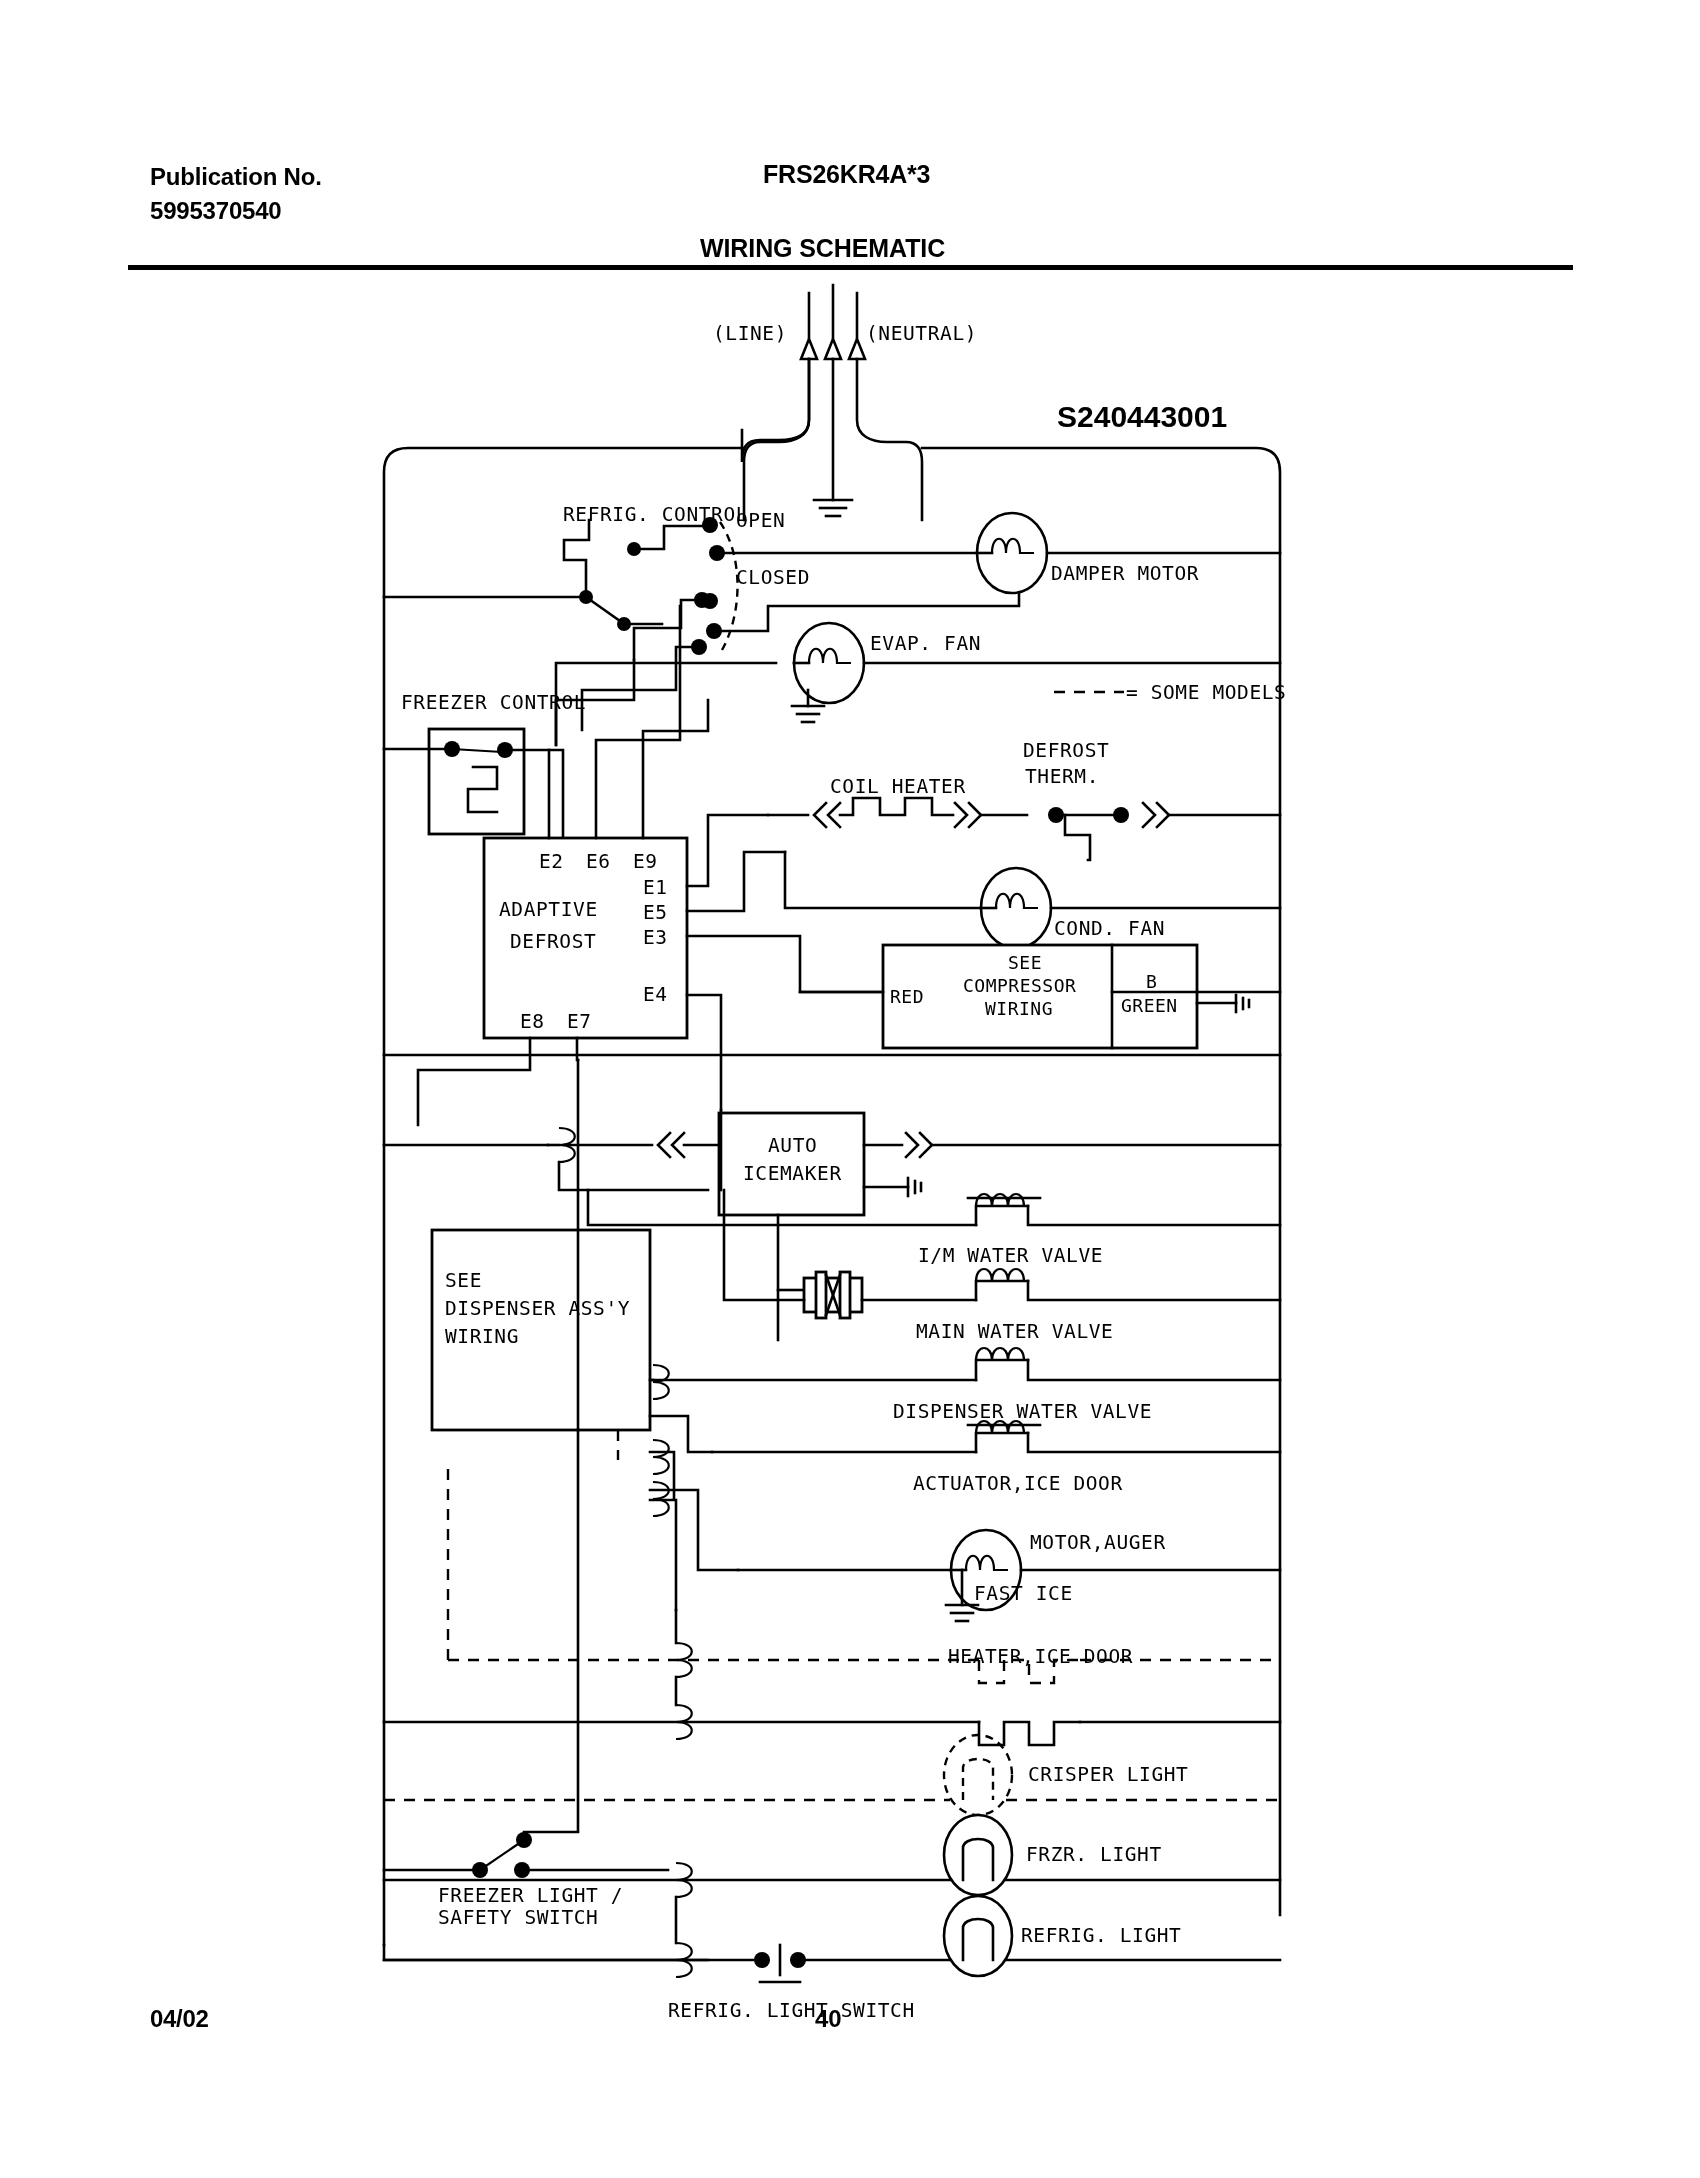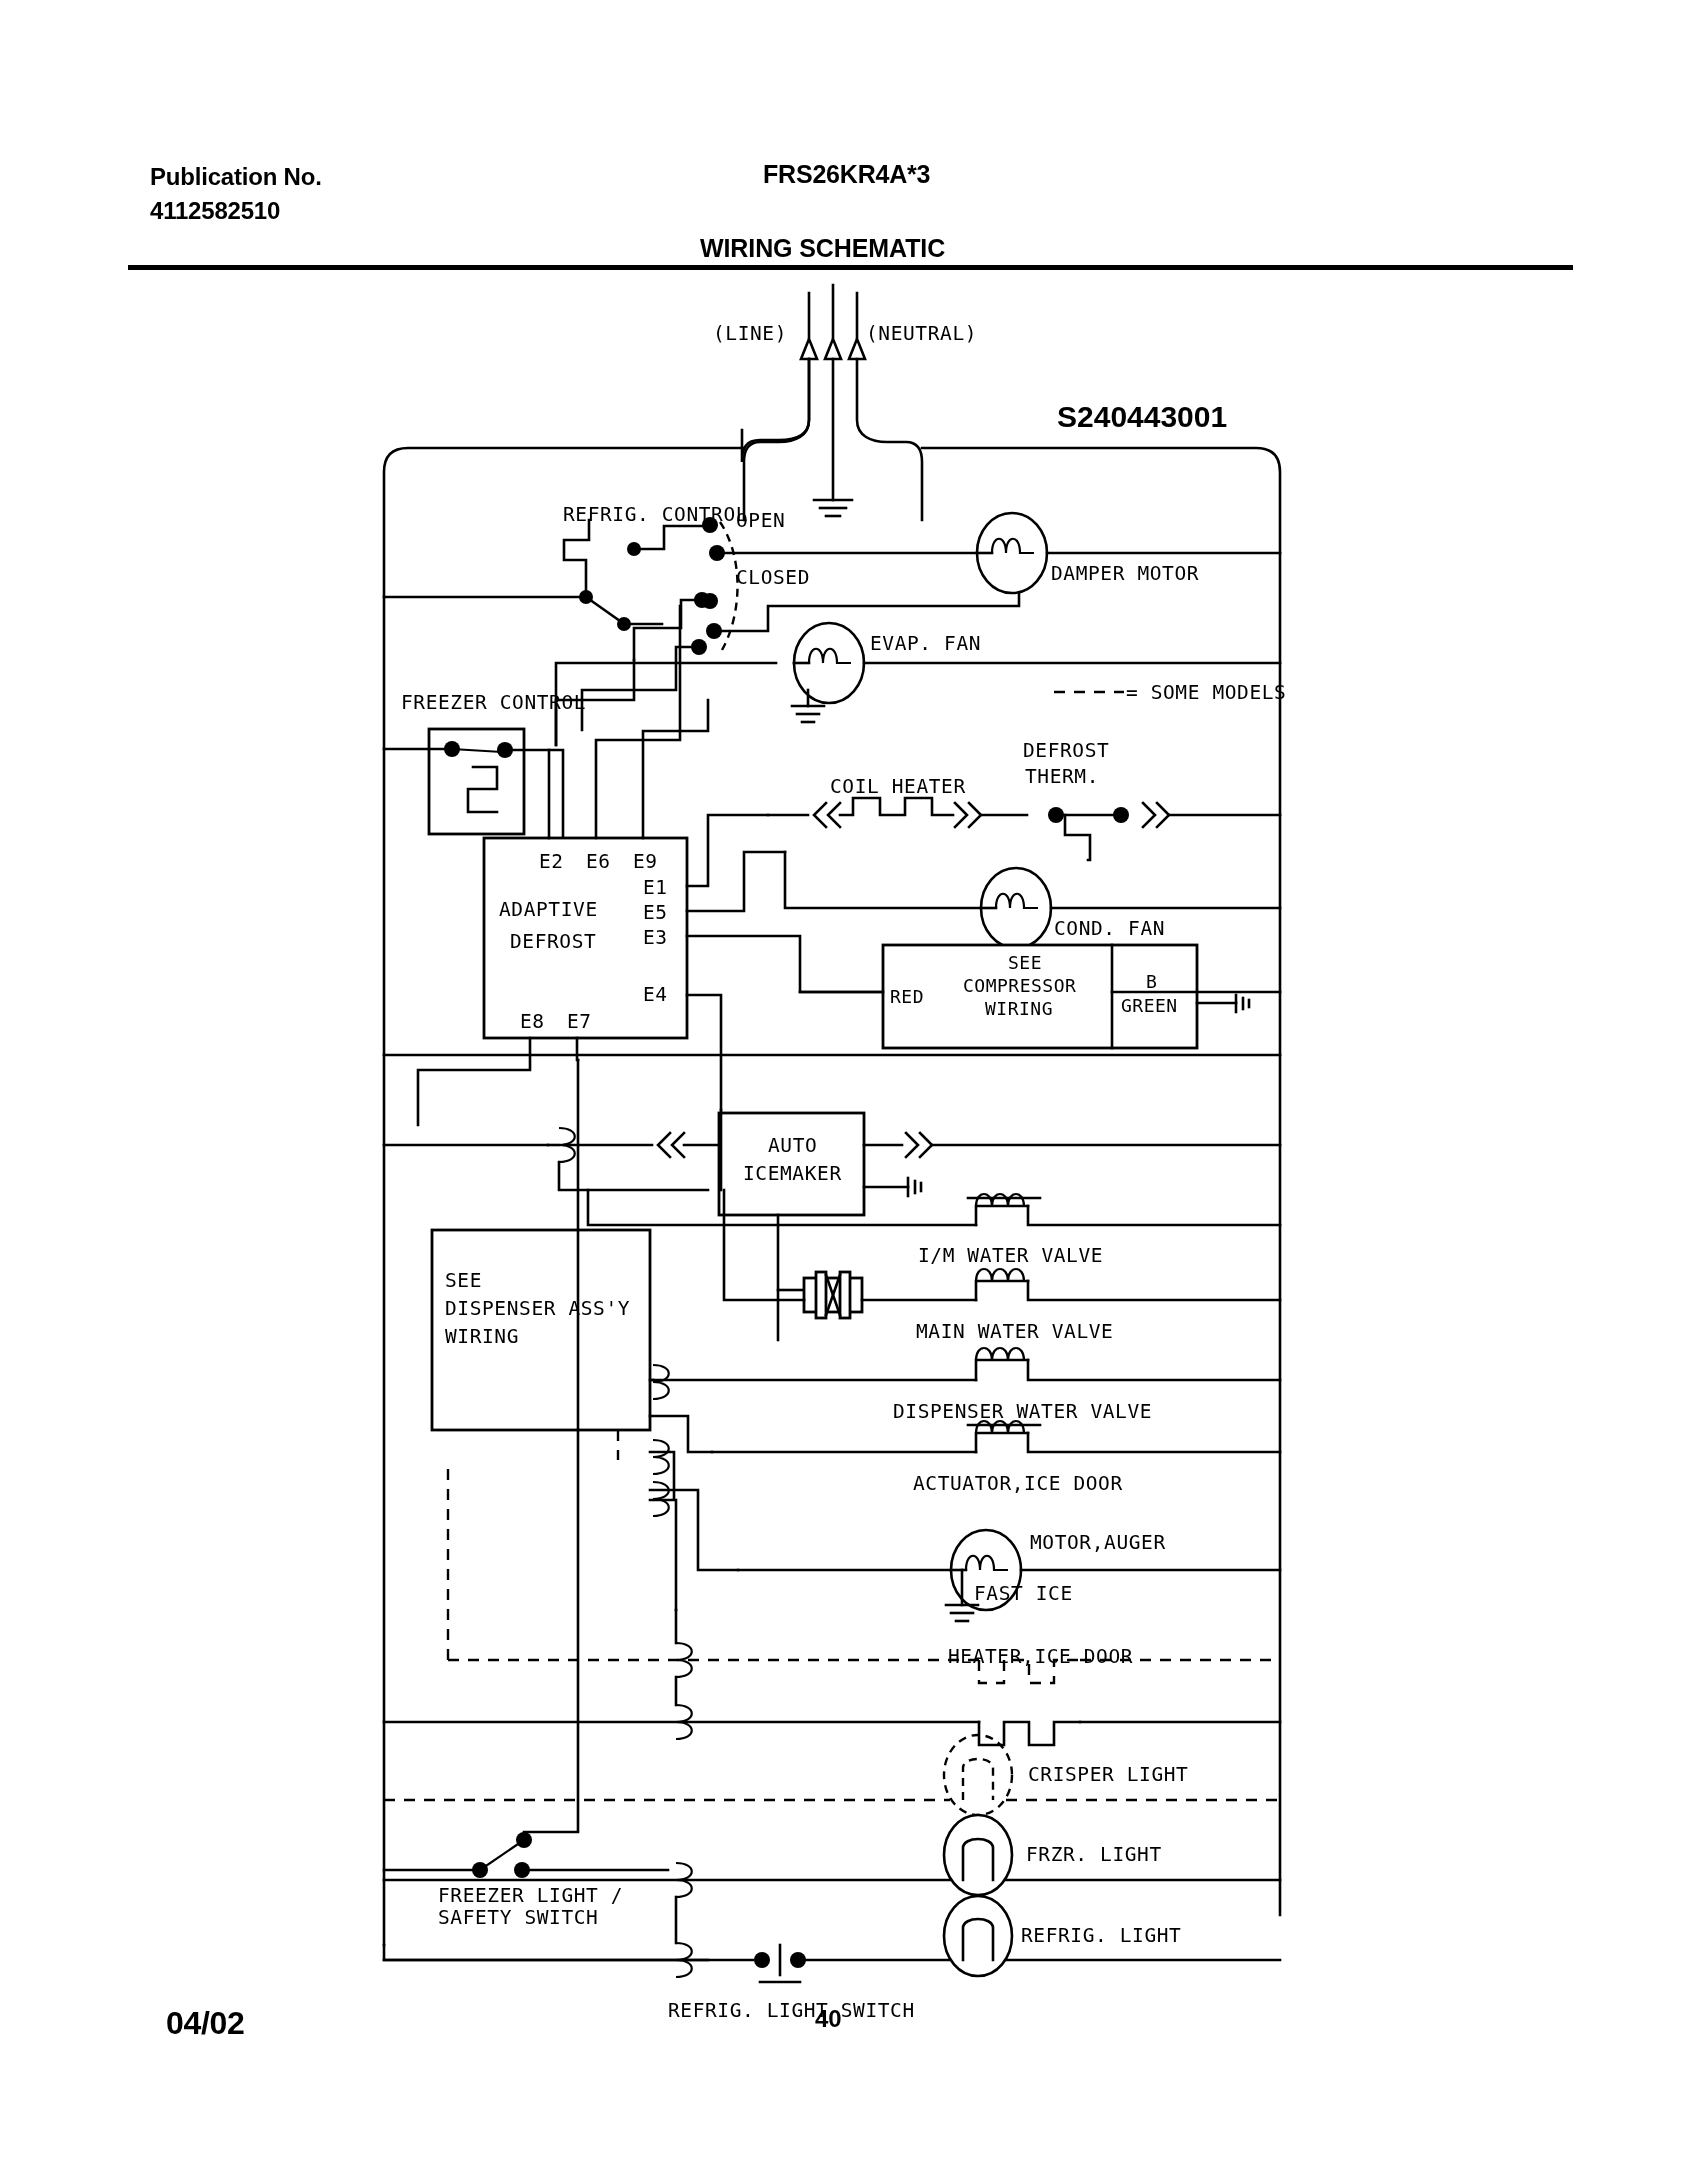--- a/index.html
+++ b/index.html
@@ -28,22 +28,22 @@
   .hdr-title{
     position:absolute;left:700px;top:228px;
     font-weight:bold;font-size:25px;letter-spacing:-0.1px;white-space:nowrap;margin-top:6px;
   }
   .hdr-rule{
     position:absolute;left:128px;top:265px;width:1445px;height:5px;background:#000;
   }
 
   
   .foot-date{
-    position:absolute;left:166px;top:2005px;
-    font-weight:bold;font-size:32px;letter-spacing:-0.3px;
+    position:absolute;left:150px;top:2005px;
+    font-weight:bold;font-size:24px;letter-spacing:-0.3px;
   }
   .foot-page{
     position:absolute;left:815px;top:2005px;
     font-weight:bold;font-size:24px;
   }
 
   
   .svg-wrap{position:absolute;left:8px;top:0;width:1700px;height:2178px;}
   svg{display:block;}
   text.lbl{
@@ -68,21 +68,21 @@
   .sym-d{stroke:#000;stroke-width:2.4;fill:none;stroke-dasharray:8 6;}
   .nodot{fill:#000;}
 </style>
 </head>
 <body>
 
 <div class="page">
 
   <div class="hdr-pub">
     <div>Publication No.</div>
-    <div>4112582510</div>
+    <div>5995370540</div>
   </div>
   <div class="hdr-model">FRS26KR4A*3</div>
   <div class="hdr-title">WIRING SCHEMATIC</div>
   <div class="hdr-rule"></div>
 
   <div class="foot-date">04/02</div>
   <div class="foot-page">40</div>
 
   <div class="svg-wrap">
   <svg width="1700" height="2178" viewBox="0 0 1700 2178" xmlns="http://www.w3.org/2000/svg">

